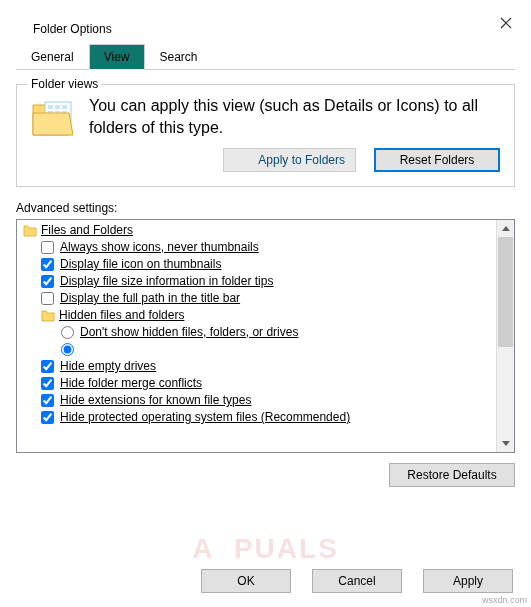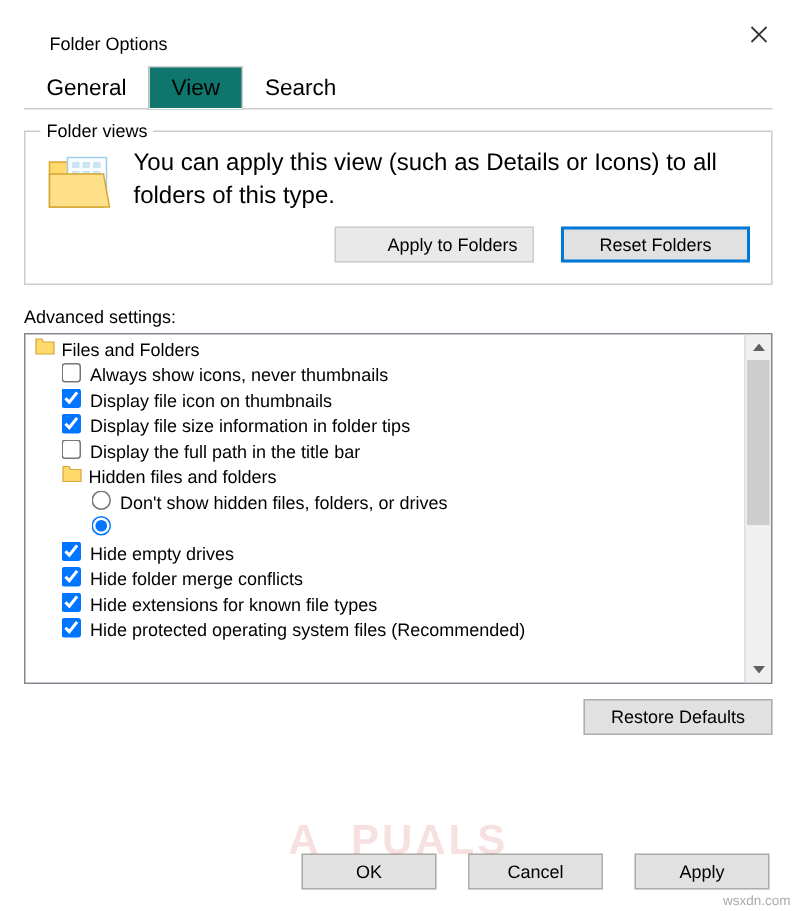--- a/index.html
+++ b/index.html
@@ -40,21 +40,21 @@
     .tabs {
       display: flex;
       border-bottom: 1px solid #ccc;
       margin-bottom: 0;
       position: relative;
     }
     .tab {
       padding: 5px 14px;
       border: 1px solid transparent;
       border-bottom: none;
-      font-size: 15px;
+      font-size: 12px;
       cursor: default;
       position: relative;
     }
     .tab.active {
       background: #0f766e;
       border-color: #ccc;
       border-bottom: 1px solid #fff;
       margin-bottom: -1px;
       z-index: 2;
     }
@@ -101,21 +101,21 @@
     .btn {
       min-width: 126px;
       height: 24px;
       border: 1px solid #adadad;
       background: #e1e1e1;
       font-size: 12px;
       font-family: inherit;
       padding: 0 10px;
     }
     .btn-disabled {
-      color: #000000;
+      color: #0c4a6e;
       background: #e9e9e9;
       border-color: #ccc;
       padding-left: 34px;
     }
     .btn-focus {
       border: 2px solid #0078d7;
       padding: 0 9px;
     }
     .adv-label {
       font-size: 12px;
@@ -150,24 +150,25 @@
       color: #606060;
     }
     .scroll-thumb {
       width: 15px;
       margin: 0 1px;
       height: 110px;
       background: #cdcdcd;
     }
     .tree-row {
       display: flex;
-      align-items: flex-start;
+      align-items: center;
       gap: 4px;
       padding-left: 2px;
       height: 17px;
+      text-decoration: underline;
     }
     .indent-1 { padding-left: 20px; }
     .indent-2 { padding-left: 40px; }
     .folder-small {
       width: 14px;
       height: 12px;
       flex-shrink: 0;
     }
     input[type=checkbox], input[type=radio] {
       margin: 0 2px 0 0;
@@ -199,21 +200,21 @@
     .watermark {
       position: absolute;
       bottom: 2px;
       right: 4px;
       font-size: 9px;
       color: #aaa;
       font-family: Arial, sans-serif;
     }
     .watermark-logo {
       position: absolute;
-      bottom: 31px;
+      bottom: 42px;
       left: 50%;
       transform: translateX(-50%);
       font-size: 28px;
       color: rgba(200,50,50,0.15);
       font-weight: bold;
       letter-spacing: 2px;
       pointer-events: none;
     }
   </style>
 </head>

